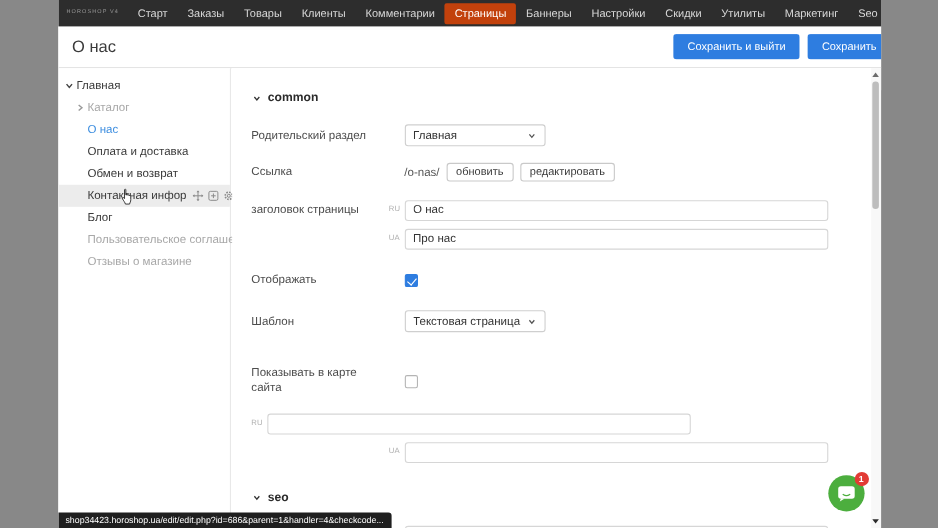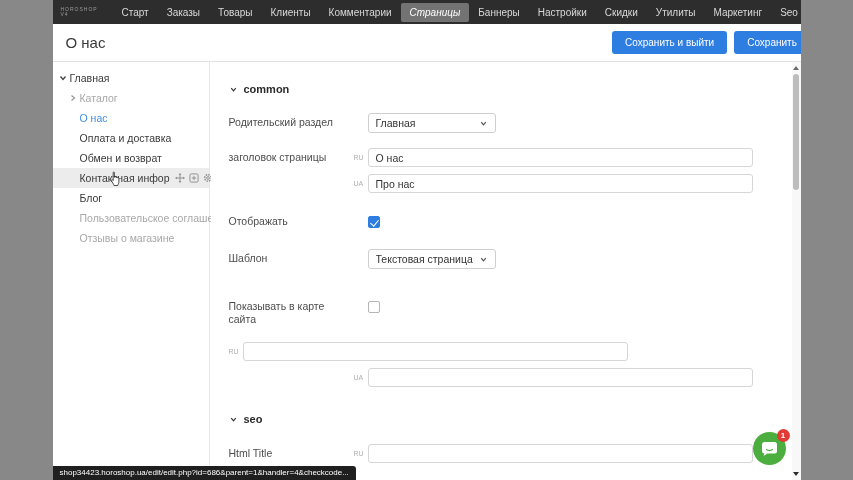--- a/index.html
+++ b/index.html
@@ -7,21 +7,21 @@
   body { font-family:"Liberation Sans","DejaVu Sans",sans-serif; }
   #app { position:relative; width:748px; height:480px; background:#fff; overflow:hidden; margin:0 auto; }
 
   
   .topbar { position:absolute; left:0; top:0; width:853px; height:24px; background:#2d2d2d; display:flex; align-items:center; z-index:20; }
   .logo { margin-left:8px; width:118px; line-height:1; cursor:pointer; }
   .logo .small { display:block; font-size:5px; letter-spacing:1px; color:#9a9a9a; text-transform:uppercase; margin-bottom:1px; }
   .logo .main { display:block; font-size:10.5px; font-weight:bold; color:#fff; white-space:nowrap; }
   .menu { display:flex; align-items:center; margin-left:6px; }
   .menu-item { font-size:10px; color:#d9d9d9; padding:4px 9px; border-radius:2px; cursor:pointer; white-space:nowrap; }
-  .menu-item.active { background:#737373; color:#fff;font-style:italic; }
+  .menu-item.active { background:#c2410c; color:#fff; }
   .topbar-right { margin-left:auto; display:flex; align-items:center; gap:10px; margin-right:10px; }
   .tb-icon { width:13px; height:13px; display:block; cursor:pointer; }
 
   
   .pagehead { position:absolute; left:0; top:24px; width:853px; height:38px; background:#fff; border-bottom:1px solid #e2e2e2; display:flex; align-items:center; }
   .page-title { font-size:15px; color:#3a3a3a; margin-left:13px; }
   .head-buttons { margin-left:auto; margin-right:14px; display:flex; gap:7px; }
   .btn { font-size:10px; padding:5px 12px; border-radius:3px; border:1px solid transparent; cursor:pointer; font-family:inherit; }
   .btn-blue { background:#2e7de0; color:#fff; }
   .btn-ghost { background:#fff; color:#3a3a3a; border-color:#c9c9c9; }
@@ -37,21 +37,21 @@
   .tree-item.selected { color:#3f8fe0; }
   .tree-item.hovered { background:#ececec; }
   .row-icons { display:flex; align-items:center; gap:4px; margin-left:5px; }
   .row-icons svg { display:block; cursor:pointer; }
 
   
   .main { position:absolute; left:158px; top:62px; right:9px; bottom:0; background:#fff; overflow:hidden; padding:20px 0 0 18px; }
   .section-head { display:flex; align-items:center; height:14px; cursor:pointer; }
   .section-head .chev { margin-right:6px; }
   .section-title { font-size:11px; font-weight:bold; color:#2b2b2b; }
-  .frow { display:flex; align-items:flex-start; }
+  .frow { display:flex; align-items:center; }
   .flabel { width:125px; flex-shrink:0; font-size:10.5px; color:#4d4d4d; line-height:19px; position:relative; }
   .lang { width:14px; flex-shrink:0; font-size:7px; color:#aeaeae; line-height:20px; }
   .tinput { width:385px; height:19px; border:1px solid #d6d6d6; border-radius:3px; font-size:10.5px; color:#333; padding:0 7px; font-family:inherit; outline:none; }
   .selectbox { width:128px; height:20px; border:1px solid #cfcfcf; border-radius:3px; display:flex; align-items:center; font-size:10.5px; color:#333; padding:0 7px; cursor:pointer; background:#fff; }
   .selectbox .sel-val { flex:1; white-space:nowrap; overflow:hidden; }
   .linkrow { display:flex; align-items:center; gap:6px; height:18px; }
   .linkval { font-size:10.5px; color:#555; }
   .minibtn { font-size:10px; color:#3a3a3a; background:#fff; border:1px solid #c9c9c9; border-radius:3px; padding:2px 8px; cursor:pointer; font-family:inherit; }
   .checkbox { width:12px; height:12px; border:1px solid #b5b5b5; border-radius:2px; background:#fff; cursor:pointer; position:relative; margin-top:1px; }
   .checkbox[data-checked="true"] { background:#2e7de0; border-color:#2e7de0; }
@@ -192,20 +192,29 @@
       <div class="flabel">Родительский раздел</div>
       <span class="lang"></span>
       <div class="selectbox">
         <span class="sel-val">Главная</span>
         <svg width="9" height="9" viewBox="0 0 10 10">
             <path d="M2.5,3.5 L5,6.5 L7.5,3.5" fill="none" stroke="#555" stroke-width="1.3"></path>
           </svg>
       </div>
     </div>
 
+    <div class="frow" style="margin-top:14px;">
+      <div class="flabel">Ссылка</div>
+      <span class="lang"></span>
+      <div class="linkrow">
+        <span class="linkval">/o-nas/</span>
+        <button class="minibtn">обновить</button>
+        <button class="minibtn">редактировать</button>
+      </div>
+    </div>
 
     <div class="frow" style="margin-top:15px;">
       <div class="flabel">заголовок страницы</div>
       <span class="lang">RU</span>
       <input class="tinput" type="text" value="О нас" style="">
     </div>
     <div class="frow" style="margin-top:6px;">
       <div class="flabel"></div>
       <span class="lang">UA</span>
       <input class="tinput" type="text" value="Про нас" style="">

